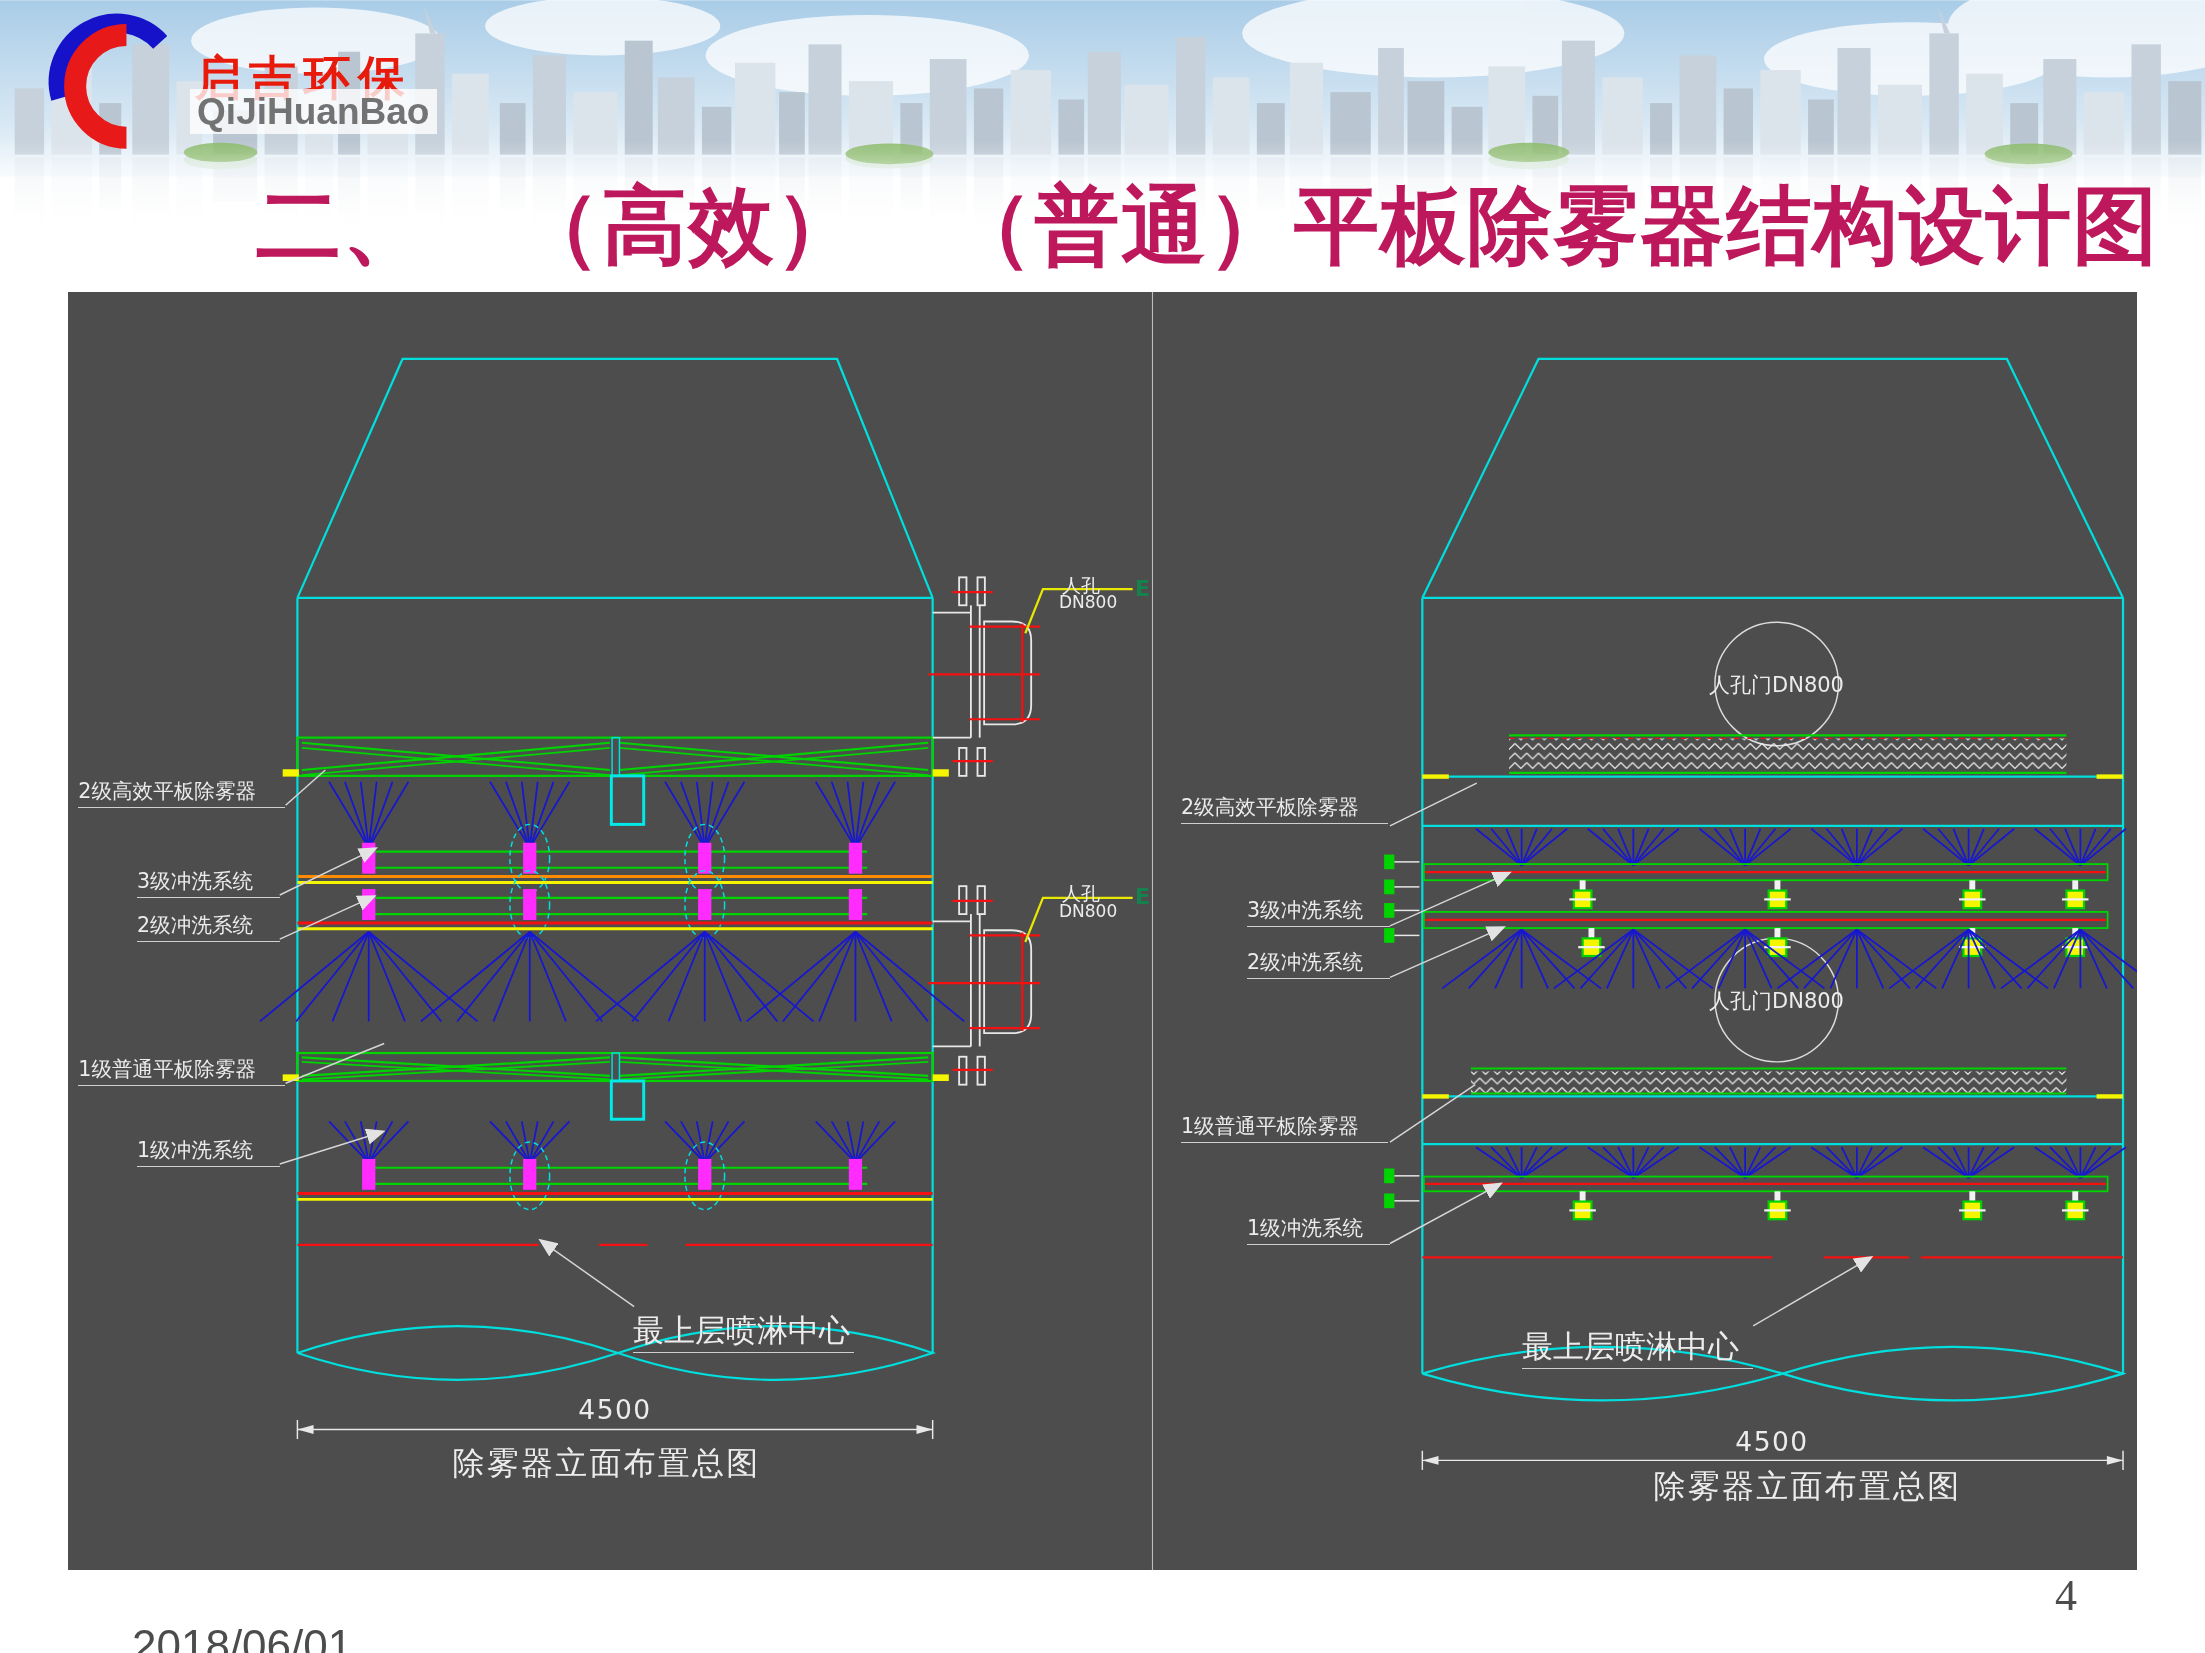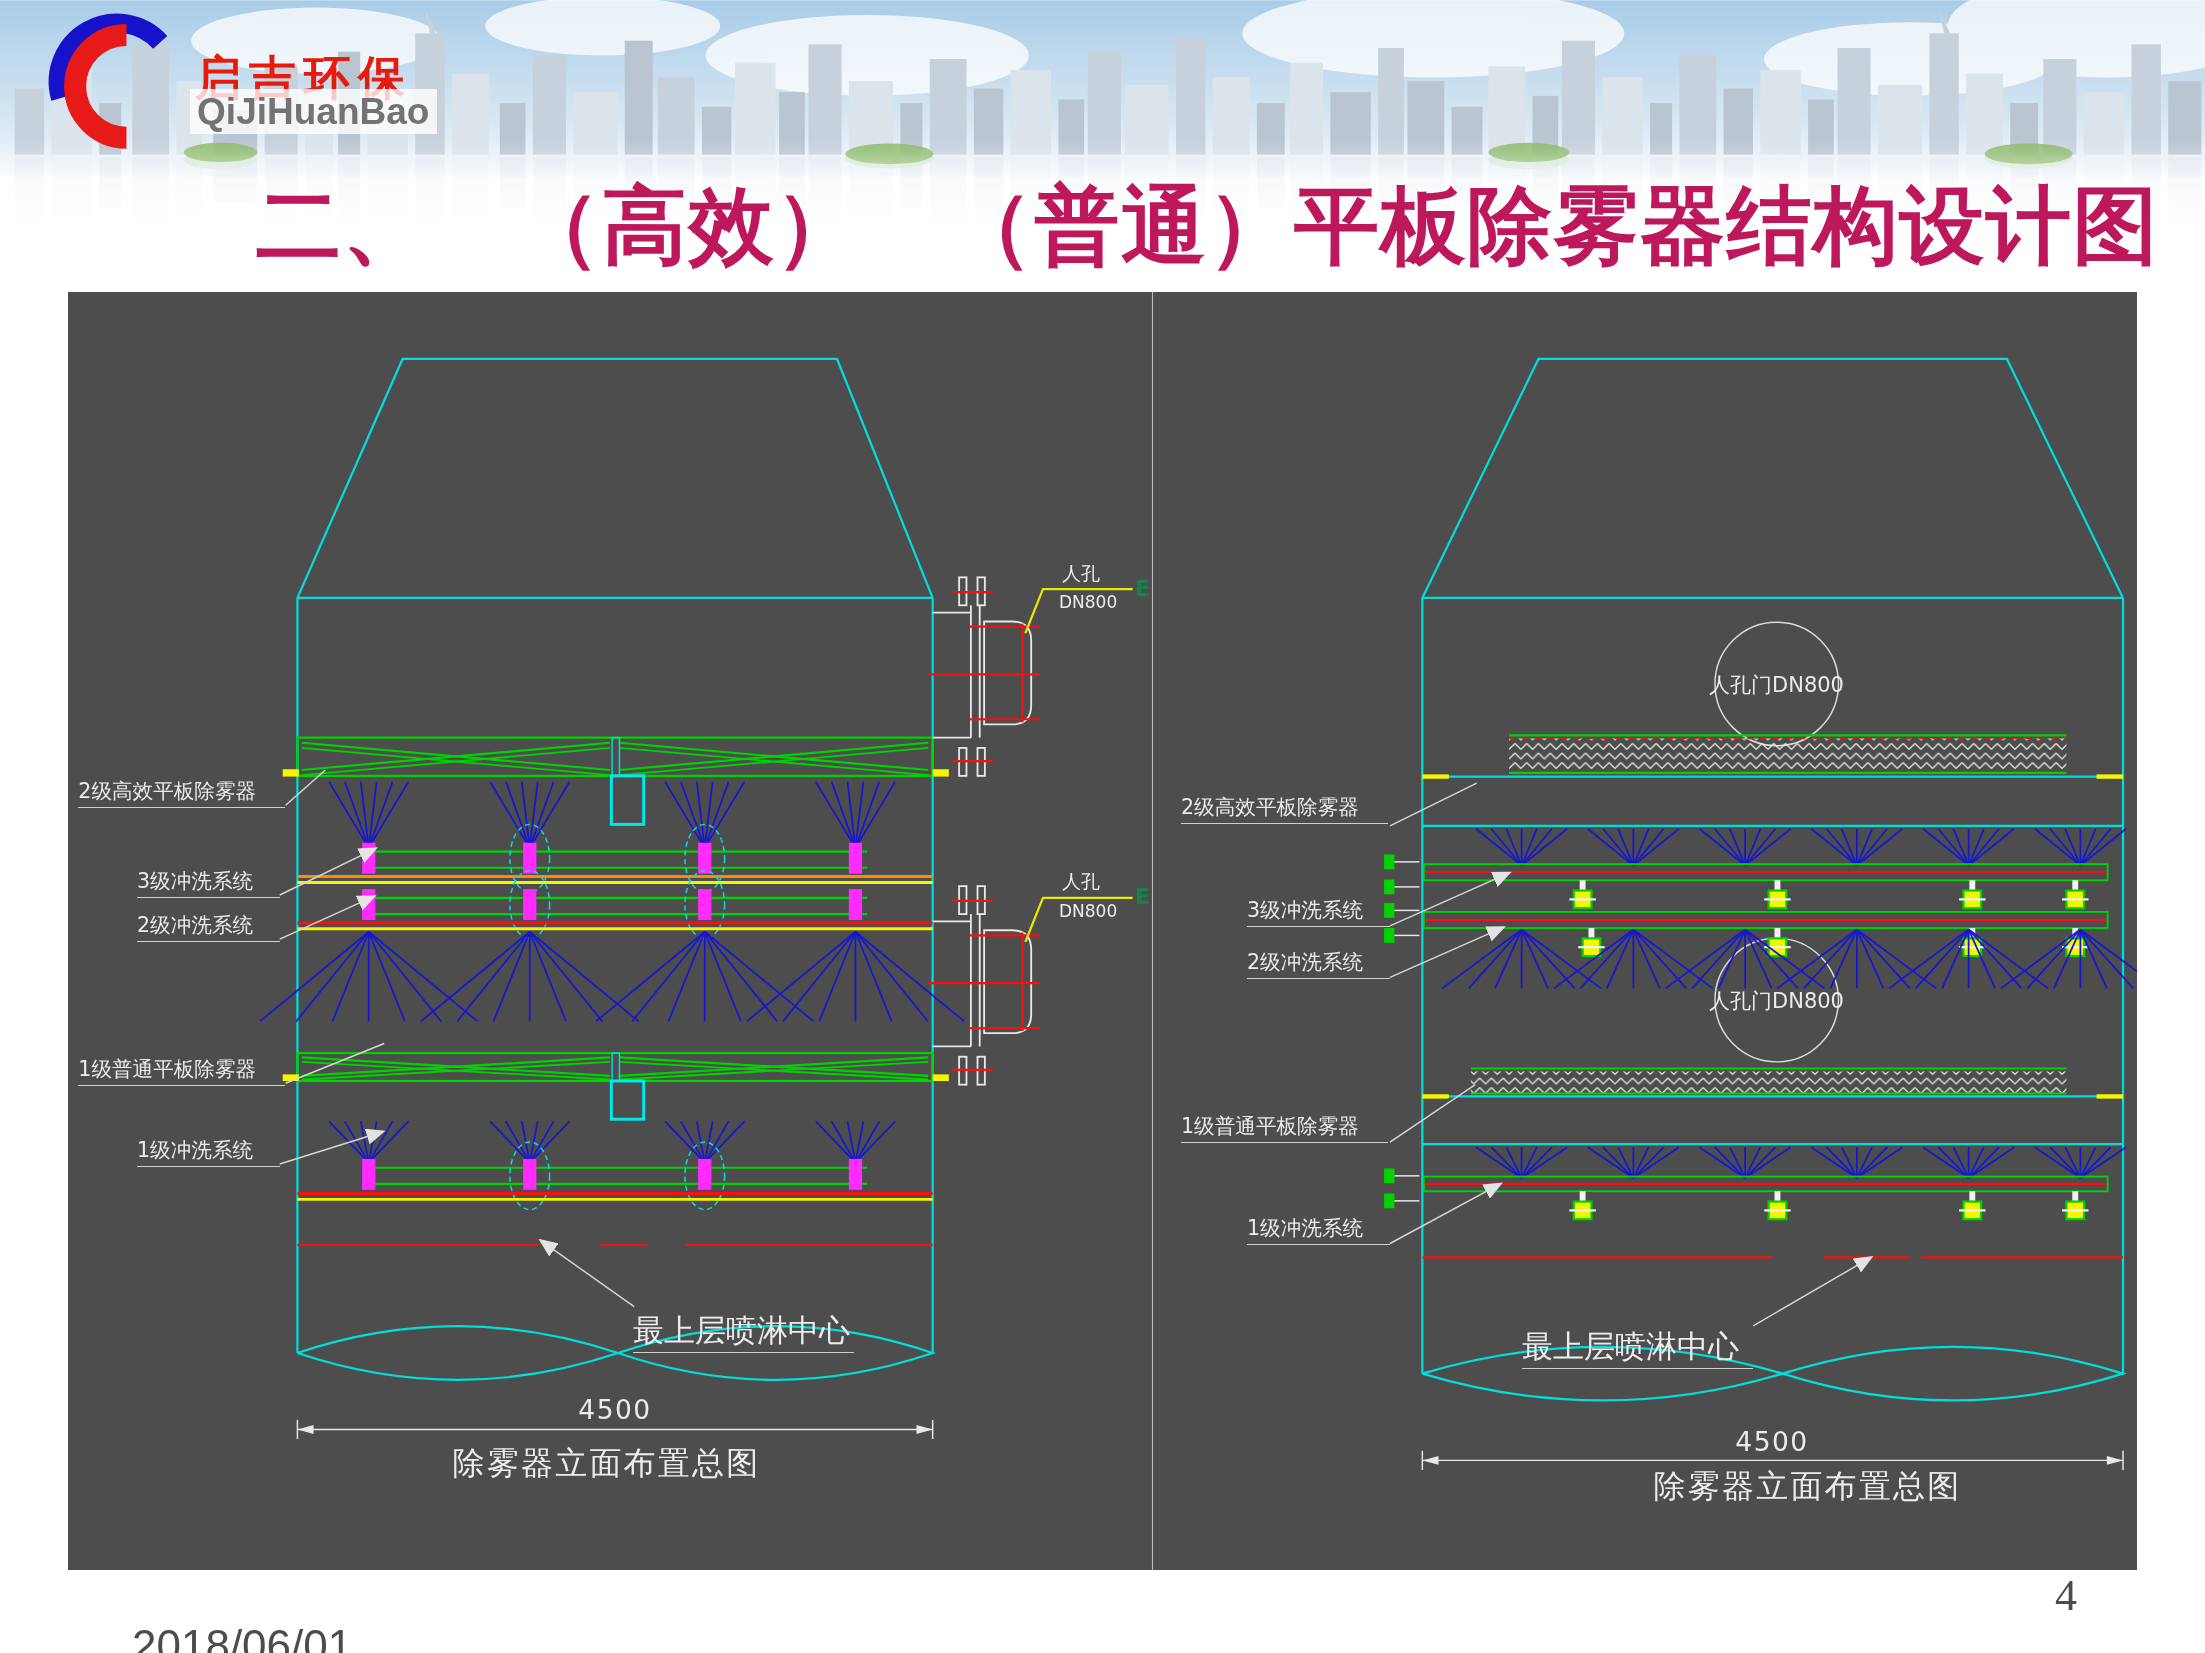--- a/index.html
+++ b/index.html
@@ -18,21 +18,21 @@
   }
   
   .cad-panel{position:absolute;left:68px;top:292px;width:2069px;height:1278px;background:#4d4d4d;overflow:hidden;}
   .cad-panel svg.geom{position:absolute;left:0;top:0;}
   .cad-label{position:absolute;color:#ececec;font-size:20.6px;font-family:"DejaVu Sans",sans-serif;white-space:nowrap;line-height:1.15;}
   .ul{border-bottom:1.5px solid #cfcfcf;padding-bottom:3.7px;}
   .ctr{text-align:center;}
   .spray{font-size:31px;margin-top:42px;}
   .dim{font-size:26.5px;letter-spacing:1.5px;}
   .cap{font-size:32px;letter-spacing:2.2px;}
-  .mh-name{font-size:19px;}
+  .mh-name{font-size:19px;margin-top:12px;}
   .mh-size{font-size:17px;}
   .datum{font-size:22px;font-weight:bold;color:#15824e;}
   .circ-lbl{font-size:21px;}
   
   .cy{stroke:#00dede;stroke-width:3;fill:none}
   .cyt{stroke:#00dede;stroke-width:2;fill:none}
   .cyk{stroke:#00eaea;stroke-width:4;fill:none}
   .gr{stroke:#00d400;stroke-width:3;fill:none}
   .gr2{stroke:#00d400;stroke-width:2.5;fill:none}
   .wh{stroke:#e8e8e8;stroke-width:2;fill:none}

